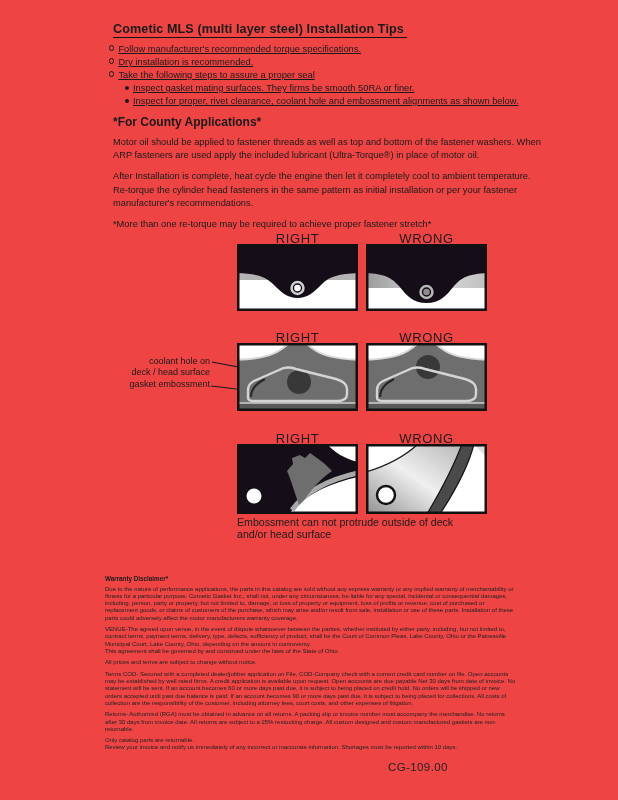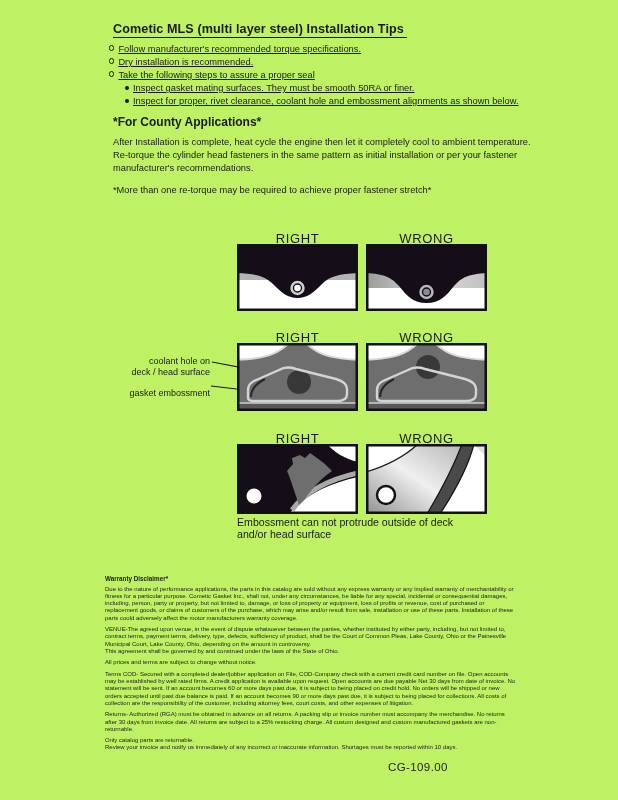--- a/index.html
+++ b/index.html
@@ -1,17 +1,17 @@
 <!DOCTYPE html>
 <html><head>
 <meta charset="utf-8">
 <style>
   html,body{margin:0;padding:0;background:#fff;}
   .page{
-    position:relative;width:618px;height:800px;background:#bef264;overflow:hidden;
+    position:relative;width:618px;height:800px;background:#ef4444;overflow:hidden;
     font-family:"Liberation Sans", sans-serif;color:#1a1a1a;
   }
   .abs{position:absolute;}
   .page-title{
     left:113px;top:22px;font-size:12.6px;font-weight:bold;
     display:inline-block;border-bottom:1.6px solid #131313;padding-bottom:1px;padding-right:3px;
     letter-spacing:.1px;
   }
   .tips-list{left:109px;top:43px;width:470px;margin:0;padding:0;list-style:none;}
   .tips-list li{font-size:9.3px;line-height:13px;white-space:nowrap;text-decoration:underline;}
@@ -42,26 +42,27 @@
 <body>
 
 <div class="page">
 
   <div class="abs page-title">Cometic MLS (multi layer steel) Installation Tips</div>
 
   <ul class="abs tips-list">
     <li class="lvl1"><span class="bullet-marker open"></span><span>Follow manufacturer's recommended torque specifications.</span></li>
     <li class="lvl1"><span class="bullet-marker open"></span><span>Dry installation is recommended.</span></li>
     <li class="lvl1"><span class="bullet-marker open"></span><span>Take the following steps to assure a proper seal</span></li>
-    <li class="lvl2"><span class="bullet-marker dot"></span><span>Inspect gasket mating surfaces.  They must be smooth 50RA or finer.</span></li>
+    <li class="lvl2"><span class="bullet-marker dot"></span><span>Inspect gasket mating surfaces.  They firms be smooth 50RA or finer.</span></li>
     <li class="lvl2"><span class="bullet-marker dot"></span><span>Inspect for proper, rivet clearance, coolant hole and embossment alignments as shown below.</span></li>
   </ul>
 
   <div class="abs diesel">
     <h2>*For County Applications*</h2>
+    <p>Motor oil should be applied to fastener threads as well as top and bottom of the fastener washers. When ARP fasteners are used apply the included lubricant (Ultra-Torque®) in place of motor oil.</p>
     <p>After Installation is complete, heat cycle the engine then let it completely cool to ambient temperature. Re-torque the cylinder head fasteners in the same pattern as initial installation or per your fastener manufacturer's recommendations.</p>
     <p>*More than one re-torque may be required to achieve proper fastener stretch*</p>
   </div>
 
   <div class="abs fig-label" style="left:237px;top:231px;">RIGHT</div>
   <div class="abs fig-label" style="left:366px;top:231px;">WRONG</div>
 
   <svg class="abs" style="left:237px;top:244px;" width="121" height="67" viewBox="0 0 121 67">
     <rect width="121" height="67" fill="#ffffff"></rect>
     <rect x="0" y="27" width="121" height="9" fill="#b3b3b3"></rect>
@@ -89,21 +90,21 @@
   </svg>
 
 
   <div class="abs fig-label" style="left:237px;top:330px;">RIGHT</div>
   <div class="abs fig-label" style="left:366px;top:330px;">WRONG</div>
 
   <div class="abs callout" style="left:118px;top:356px;">
     <div>coolant hole on</div>
     <div>deck / head surface</div>
   </div>
-  <div class="abs callout" style="left:118px;top:379px;margin-top:9px;">gasket embossment</div>
+  <div class="abs callout" style="left:118px;top:379px;">gasket embossment</div>
 
   <svg class="abs leader-lines" style="left:120px;top:340px;" width="260" height="60" viewBox="0 0 260 60">
     <line x1="92" y1="22" x2="171" y2="37" stroke="#1a1a1a" stroke-width="1.1"></line>
     <line x1="91" y1="46" x2="143" y2="52" stroke="#1a1a1a" stroke-width="1.1"></line>
   </svg>
 
   <svg class="abs" style="left:237px;top:343px;" width="121" height="68" viewBox="0 0 121 68">
     <rect width="121" height="68" fill="#ffffff"></rect>
     <path d="M-3,17 C22,16 36,13 46,5 C51,1 54,-2 60.5,-2 C67,-2 70,1 75,5 C85,13 99,16 124,17 L124,71 L-3,71 Z" fill="#6e6e6e" stroke="#d8d8d8" stroke-width="2"></path>
     <rect x="0" y="60" width="121" height="8" fill="#585858"></rect>

